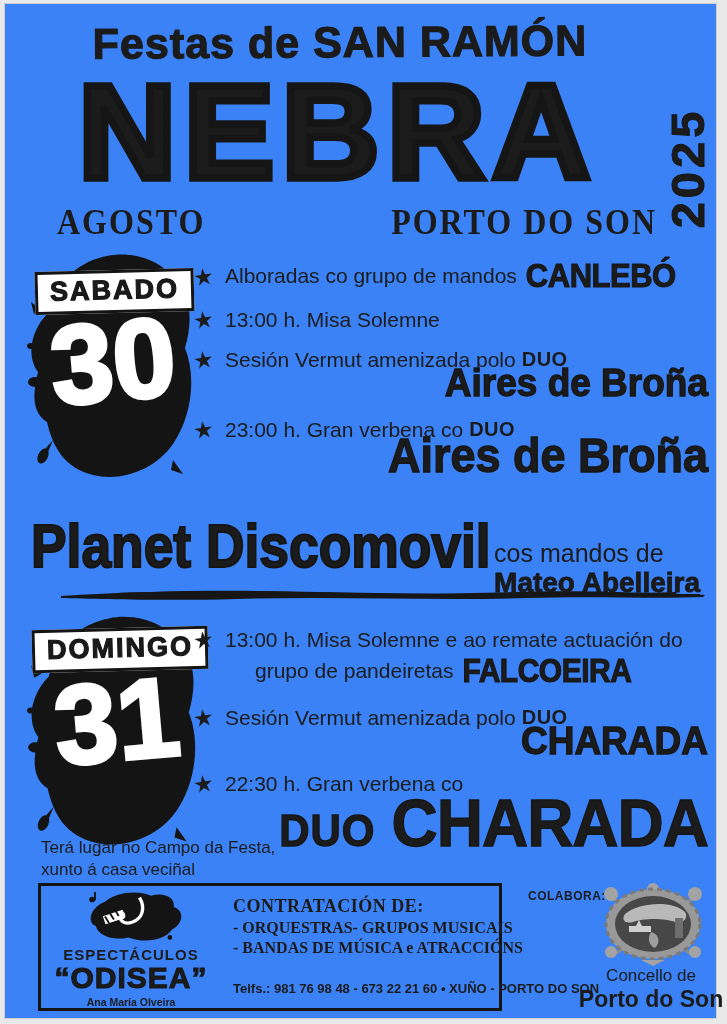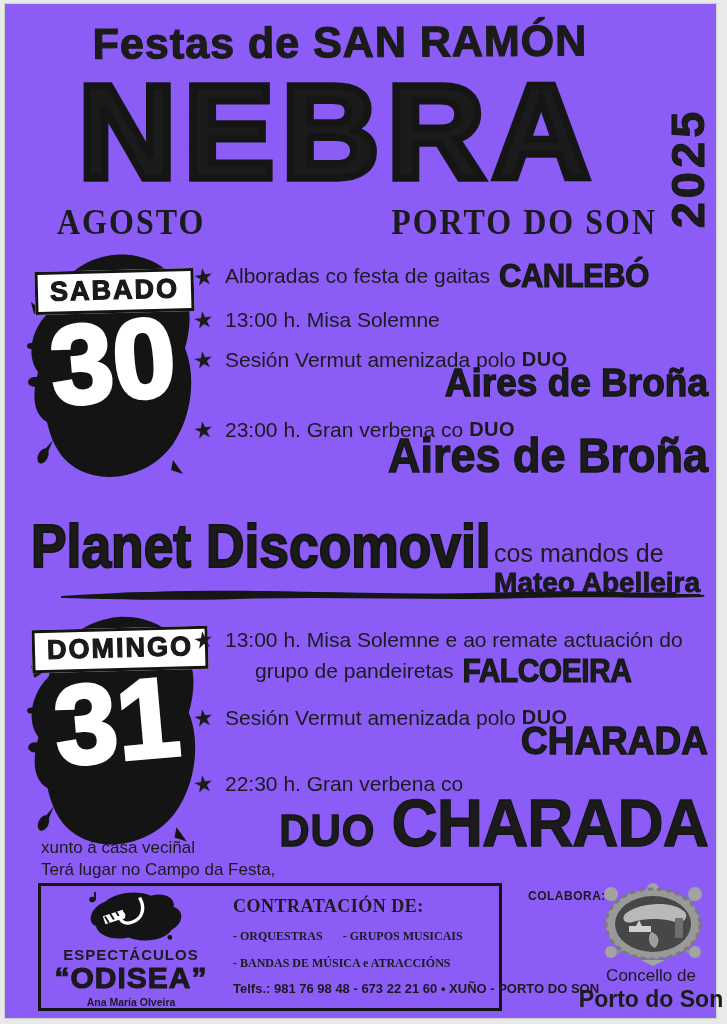--- a/index.html
+++ b/index.html
@@ -1,18 +1,18 @@
 <!DOCTYPE html>
 <html><head>
 <meta charset="utf-8">
 <style>
   html,body{margin:0;padding:0;}
   body{width:727px;height:1024px;background:#e9e9e9;font-family:"Liberation Sans","DejaVu Sans",sans-serif;color:#1b1b1b;overflow:hidden;}
   .page{position:relative;width:727px;height:1024px;background:#e9e9e9;}
-  .poster{position:absolute;left:4px;top:3px;right:10px;bottom:5px;background:#8b5cf6;border:1px solid #cfcfcf;}
+  .poster{position:absolute;left:4px;top:3px;right:10px;bottom:5px;background:#3b82f6;border:1px solid #cfcfcf;}
   .abs{position:absolute;}
 
   
   .festas-line{left:20px;top:14px;width:630px;text-align:center;font-weight:bold;font-size:43px;letter-spacing:1px;-webkit-text-stroke:1.2px #1b1b1b;transform:rotate(-.4deg);}
   .nebra{left:18px;top:56px;width:630px;text-align:center;font-size:128px;line-height:1.08;font-weight:bold;letter-spacing:7px;-webkit-text-stroke:7px #151515;transform:scale(1.06,1.04);transform-origin:center top;white-space:nowrap;}
   .year{left:598px;top:136px;width:170px;height:56px;transform:rotate(-90deg);transform-origin:center;font-size:47px;font-weight:bold;letter-spacing:4px;text-align:center;-webkit-text-stroke:1px #151515;}
   .month-place{left:52px;top:198px;width:600px;display:flex;justify-content:space-between;font-family:"Liberation Serif","DejaVu Serif",serif;font-weight:bold;font-size:32px;letter-spacing:2px;transform:scaleY(1.12);transform-origin:top;}
 
   
   .splat{pointer-events:none;}
@@ -40,21 +40,21 @@
   .venue{left:36px;top:833px;font-size:17px;line-height:1.3;}
 
   
   .agency-box{left:33px;top:879px;width:458px;height:122px;border:3px solid #141414;display:flex;}
   .agency-left{flex:0 0 180px;display:flex;flex-direction:column;align-items:center;padding-top:4px;}
   .agency-label{font-size:15px;font-weight:bold;letter-spacing:1px;margin-top:1px;}
   .agency-name{font-size:30px;font-weight:bold;letter-spacing:1px;line-height:1;-webkit-text-stroke:1px #151515;}
   .agency-owner{font-size:10.5px;font-weight:bold;margin-top:3px;}
   .agency-right{flex:1;padding:10px 6px 6px 12px;display:flex;flex-direction:column;font-family:"Liberation Serif","DejaVu Serif",serif;}
   .hiring-title{font-weight:bold;font-size:18px;letter-spacing:.5px;}
-  .hiring-row{font-weight:bold;font-size:12px;margin-top:12px;display:flex;gap:20px;white-space:nowrap;}
+  .hiring-row{font-weight:bold;font-size:16px;margin-top:2px;display:flex;white-space:nowrap;}
   .phones{font-family:Liberation Sans, sans-serif;font-size:13px;font-weight:bold;margin-top:auto;margin-bottom:6px;white-space:nowrap;}
 
   .colabora{left:523px;top:885px;font-size:12px;font-weight:bold;letter-spacing:.5px;}
   .crest{left:590px;top:878px;}
   .council{left:568px;top:962px;width:156px;text-align:center;line-height:1.15;}
   .council .c1{font-size:17px;}
   .council .c2{font-size:23px;font-weight:bold;}
 </style>
 </head>
 <body>
@@ -76,21 +76,21 @@
       <ellipse fill="#141414" cx="20" cy="206" rx="5" ry="8" transform="rotate(25 20 206)"></ellipse>
       <ellipse fill="#141414" cx="8" cy="96" rx="4" ry="3"></ellipse>
       <path fill="#141414" d="M30,190 l-14,16 6,3 z M18,60 l-10,-8 3,12 z M150,210 l10,14 -12,-4 z"></path>
     </svg>
     <div class="abs day-badge" style="left:30px;top:266px;">SABADO</div>
     <div class="abs day-number" style="left:38px;top:302px;">30</div>
 
     <div class="abs events" style="left:188px;top:254px;height:230px;">
       <div class="ev" style="top:0;">
         <span class="star">★</span>
-        <span>Alboradas co festa de gaitas</span>
+        <span>Alboradas co grupo de mandos</span>
         <span class="artist-inline">CANLEBÓ</span>
       </div>
       <div class="ev" style="top:48px;">
         <span class="star">★</span>
         <span>13:00 h. Misa Solemne</span>
       </div>
       <div class="ev" style="top:88px;">
         <span class="star">★</span>
         <span>Sesión Vermut amenizada polo</span>
         <span class="duo">DUO</span>
@@ -142,22 +142,22 @@
       <div class="ev" style="top:144px;">
         <span class="star">★</span>
         <span>22:30 h. Gran verbena co</span>
       </div>
       <div class="artist-right" style="top:160px;font-size:64px;letter-spacing:-1px;">
         <span style="font-size:42px;letter-spacing:1px;margin-right:16px;">DUO</span><span>CHARADA</span>
       </div>
     </div>
 
     <div class="abs venue">
+      <div>Terá lugar no Campo da Festa,</div>
       <div>xunto á casa veciñal</div>
-      <div>Terá lugar no Campo da Festa,</div>
     </div>
 
     <div class="abs agency-box">
       <div class="agency-left">
         <svg width="130" height="58" viewBox="0 0 130 58">
           <path fill="#141414" d="M38,12 C50,2 72,0 86,6 C100,2 112,8 110,18 C122,22 120,36 108,42 C100,54 78,56 62,50 C46,54 30,48 28,38 C18,34 22,18 38,12 Z"></path>
           <path fill="none" stroke="#ffffff" stroke-width="3.5" d="M74,8 C80,18 78,30 66,34 C58,37 52,32 54,26"></path>
           <circle fill="#ffffff" cx="55" cy="27" r="4"></circle>
           <rect fill="#ffffff" x="36" y="24" width="22" height="9" transform="rotate(-18 47 28)"></rect>
           <path fill="#141414" d="M38,25 l2,8 M44,23 l2,8 M50,21 l2,8" stroke="#141414" stroke-width="2" transform="rotate(-18 47 28)"></path>

